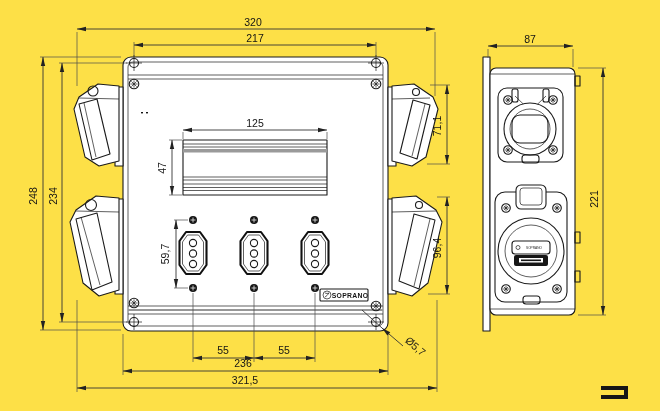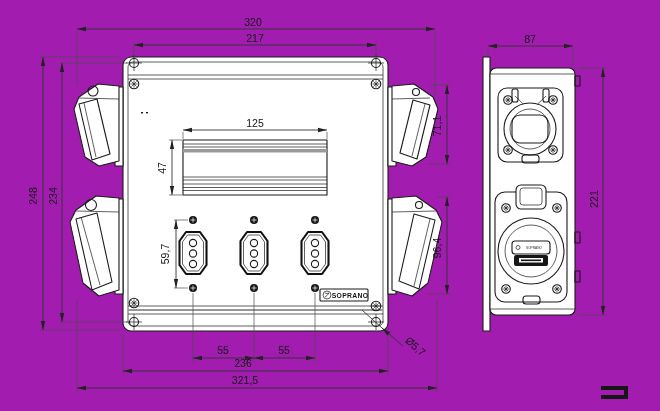--- a/index.html
+++ b/index.html
@@ -1,16 +1,16 @@
 <!DOCTYPE html>
 <html><head>
 <meta charset="utf-8">
 <style>
   html,body{margin:0;padding:0;background:#ffffff;}
-  .stage{width:660px;height:411px;background:#a21caf;position:relative;overflow:hidden;}
+  .stage{width:660px;height:411px;background:#fde047;position:relative;overflow:hidden;}
   svg{display:block;}
   .ln{stroke:#1b1b1b;stroke-width:1.1;fill:none;stroke-linejoin:round;stroke-linecap:round;}
   .lnf{stroke:#1b1b1b;stroke-width:1.1;fill:#ffffff;stroke-linejoin:round;}
   .thin{stroke:#1b1b1b;stroke-width:.7;fill:none;}
   .bold{stroke:#111;stroke-width:2.1;fill:#ffffff;stroke-linejoin:round;}
   .grayln{stroke:#979797;stroke-width:2;fill:none;}
   .dim{stroke:#333;stroke-width:.9;fill:none;}
   .ext{stroke:#4a4a4a;stroke-width:.7;fill:none;}
   .dark{fill:#161616;stroke:none;}
   .dt{font-family:"Liberation Sans",sans-serif;font-size:10.5px;fill:#141414;}

